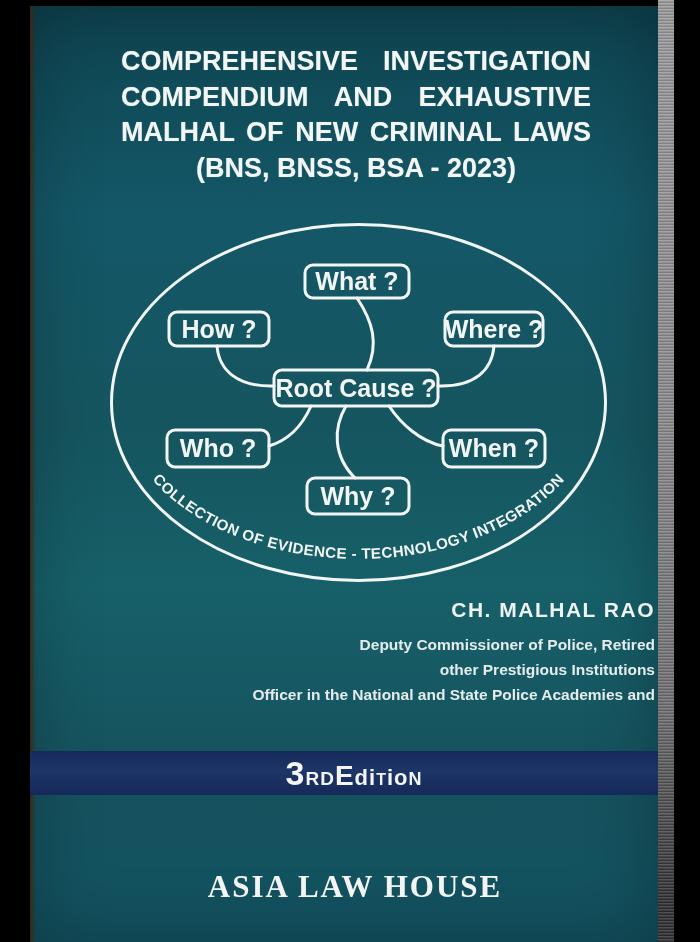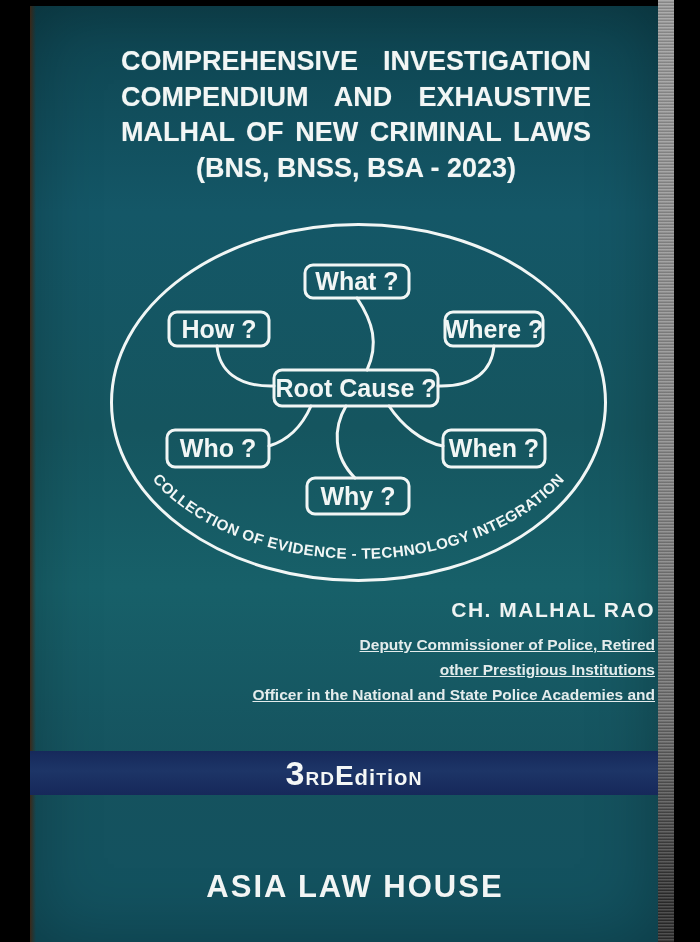--- a/index.html
+++ b/index.html
@@ -40,33 +40,33 @@
   .node-label{font-size:25px;}
   .arc-label{font-size:15px;letter-spacing:.4px;}
   .diagram .box{fill:none;stroke:#f1f6f5;stroke-width:3;}
   .diagram .link{fill:none;stroke:#f1f6f5;stroke-width:3;stroke-linecap:round;}
   .diagram .ring{fill:none;stroke:#f1f6f5;stroke-width:3;}
   
   .author-block{
     position:absolute;left:25px;top:592px;width:600px;text-align:right;color:#eef3f2;
   }
   .author-name{font-size:21px;font-weight:bold;letter-spacing:1.5px;margin-bottom:10px;}
-  .author-bio{font-size:15.5px;font-weight:bold;line-height:25px;color:#e4ecec;text-decoration:underline;}
+  .author-bio{font-size:15.5px;font-weight:bold;line-height:25px;color:#e4ecec;}
   
   .edition-band{
     position:absolute;left:0;top:745px;width:628px;height:44px;
     background:linear-gradient(180deg,#16295b 0%,#1d3567 45%,#16285a 100%);
     color:#f4f7f6;text-align:center;line-height:44px;
   }
   .edition-text{position:relative;left:10px;font-weight:bold;letter-spacing:1px;}
   .edition-text span{display:inline-block;vertical-align:baseline;line-height:44px;}
   
   .publisher-block{position:absolute;left:25px;top:863px;width:600px;text-align:center;color:#f2f5f4;}
   .publisher-name{
-    font-family:Liberation Sans, sans-serif;font-weight:bold;font-size:31px;letter-spacing:2px;
+    font-family:Liberation Serif, serif;font-weight:bold;font-size:31px;letter-spacing:2px;
   }
   .publisher-since{font-size:17px;font-weight:bold;margin-top:3px;letter-spacing:.5px;}
 </style>
 </head>
 <body>
 
 <div class="cover">
   <div class="crease"></div>
 
   <div class="title-block">

